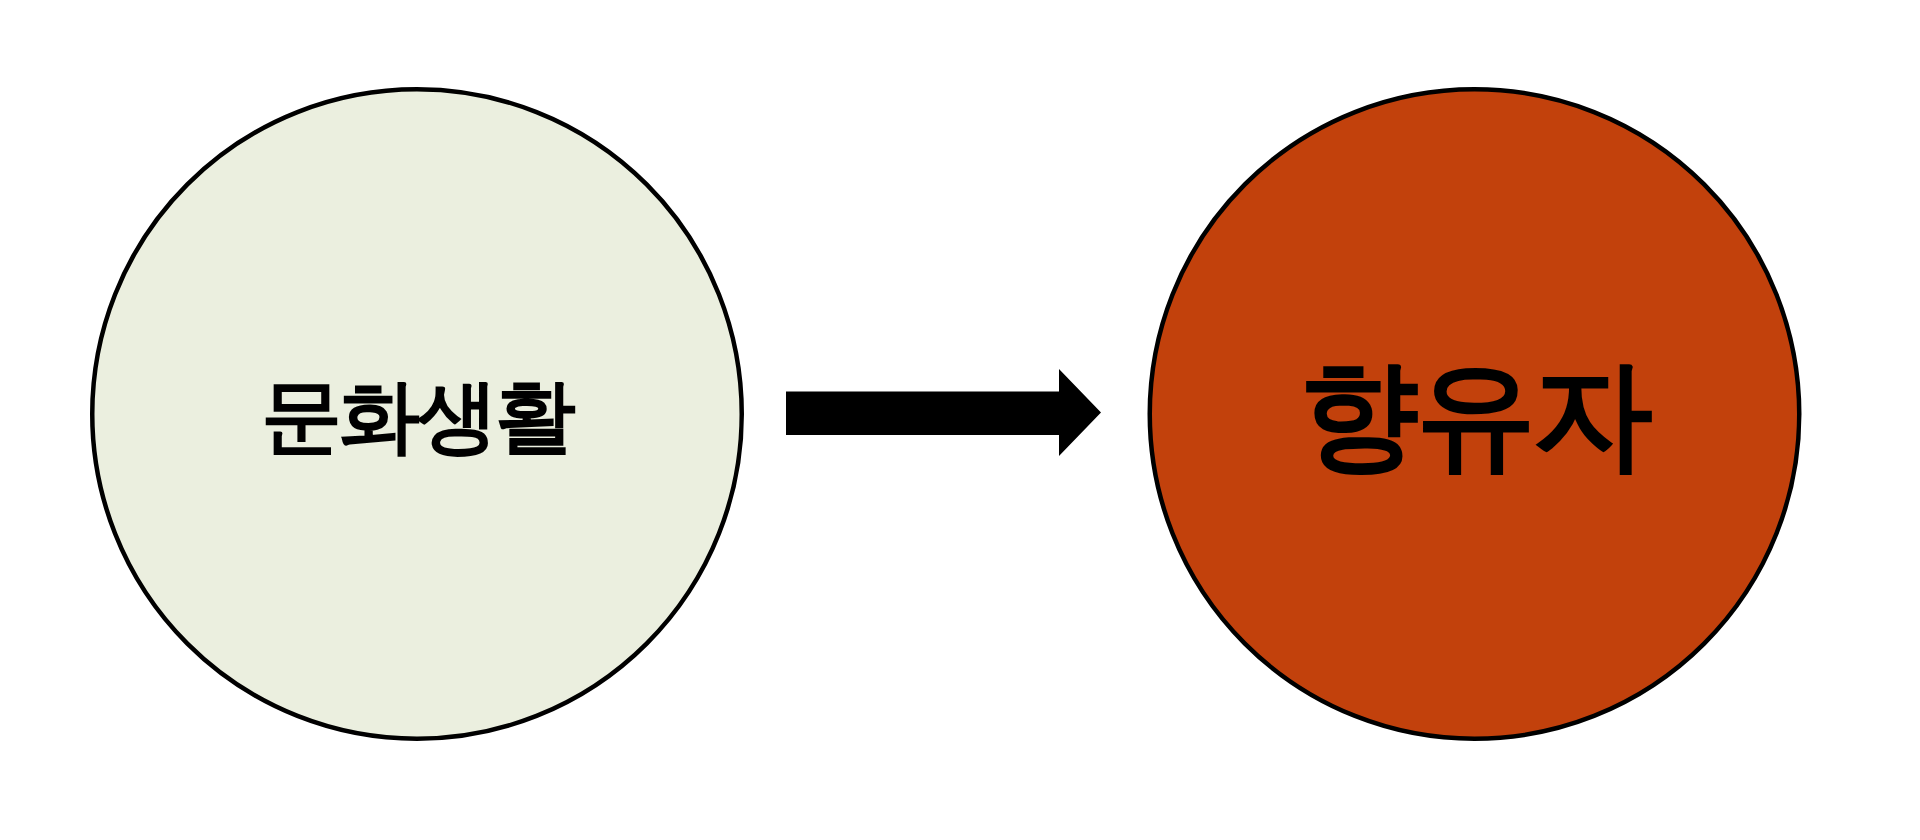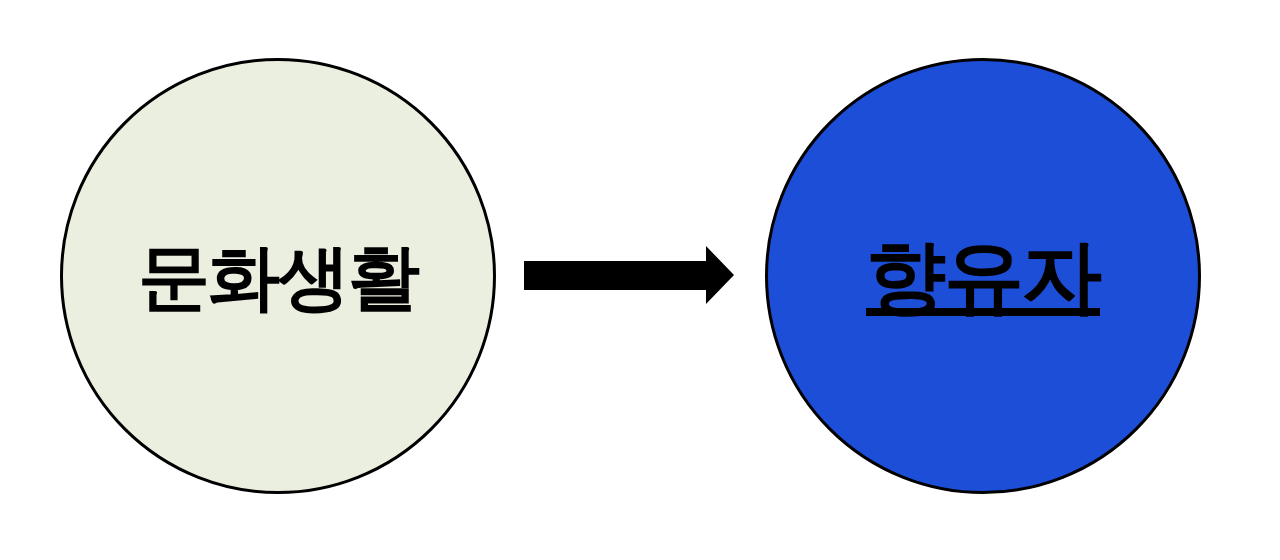--- a/index.html
+++ b/index.html
@@ -3,30 +3,30 @@
   <meta charset="utf-8">
   <style>
     html, body { margin: 0; padding: 0; background: #ffffff; }
     body { width: 1280px; height: 560px; position: relative; overflow: hidden;
            font-family: "DejaVu Sans", "Liberation Sans", sans-serif; }
     .circle { position: absolute; border: 3px solid #000; border-radius: 50%;
               box-sizing: border-box; display: flex; align-items: center; justify-content: center; }
     .circle span { font-weight: bold; color: #000; }
     #c1 { left: 60px; top: 58px; width: 436px; height: 436px; }
     #c2 { left: 765px; top: 58px; width: 436px; height: 436px; }
-    #c1 span { font-size: 72px; letter-spacing: -2px; margin-top: 4px; }
+    #c1 span { font-size: 54px; letter-spacing: -2px; margin-top: 4px; }
     #c2 span { font-size: 80px; letter-spacing: -2px; margin-top: 4px; }
     #arrow { position: absolute; left: 524px; top: 246px; width: 212px; height: 58px; }
   </style>
 </head>
 <body>
 
 <div class="circle" id="c1" style="background:#EBEFDF;">
   <span>문화생활</span>
 </div>
 
 <svg id="arrow" viewBox="0 0 212 58">
   <polygon points="0,15 182,15 182,0 210,29 182,58 182,44 0,44" fill="#000"></polygon>
 </svg>
 
-<div class="circle" id="c2" style="background:#1d4ed8;text-decoration:underline;">
+<div class="circle" id="c2" style="background:#c2410c;">
   <span>향유자</span>
 </div>
 
 </body></html>

